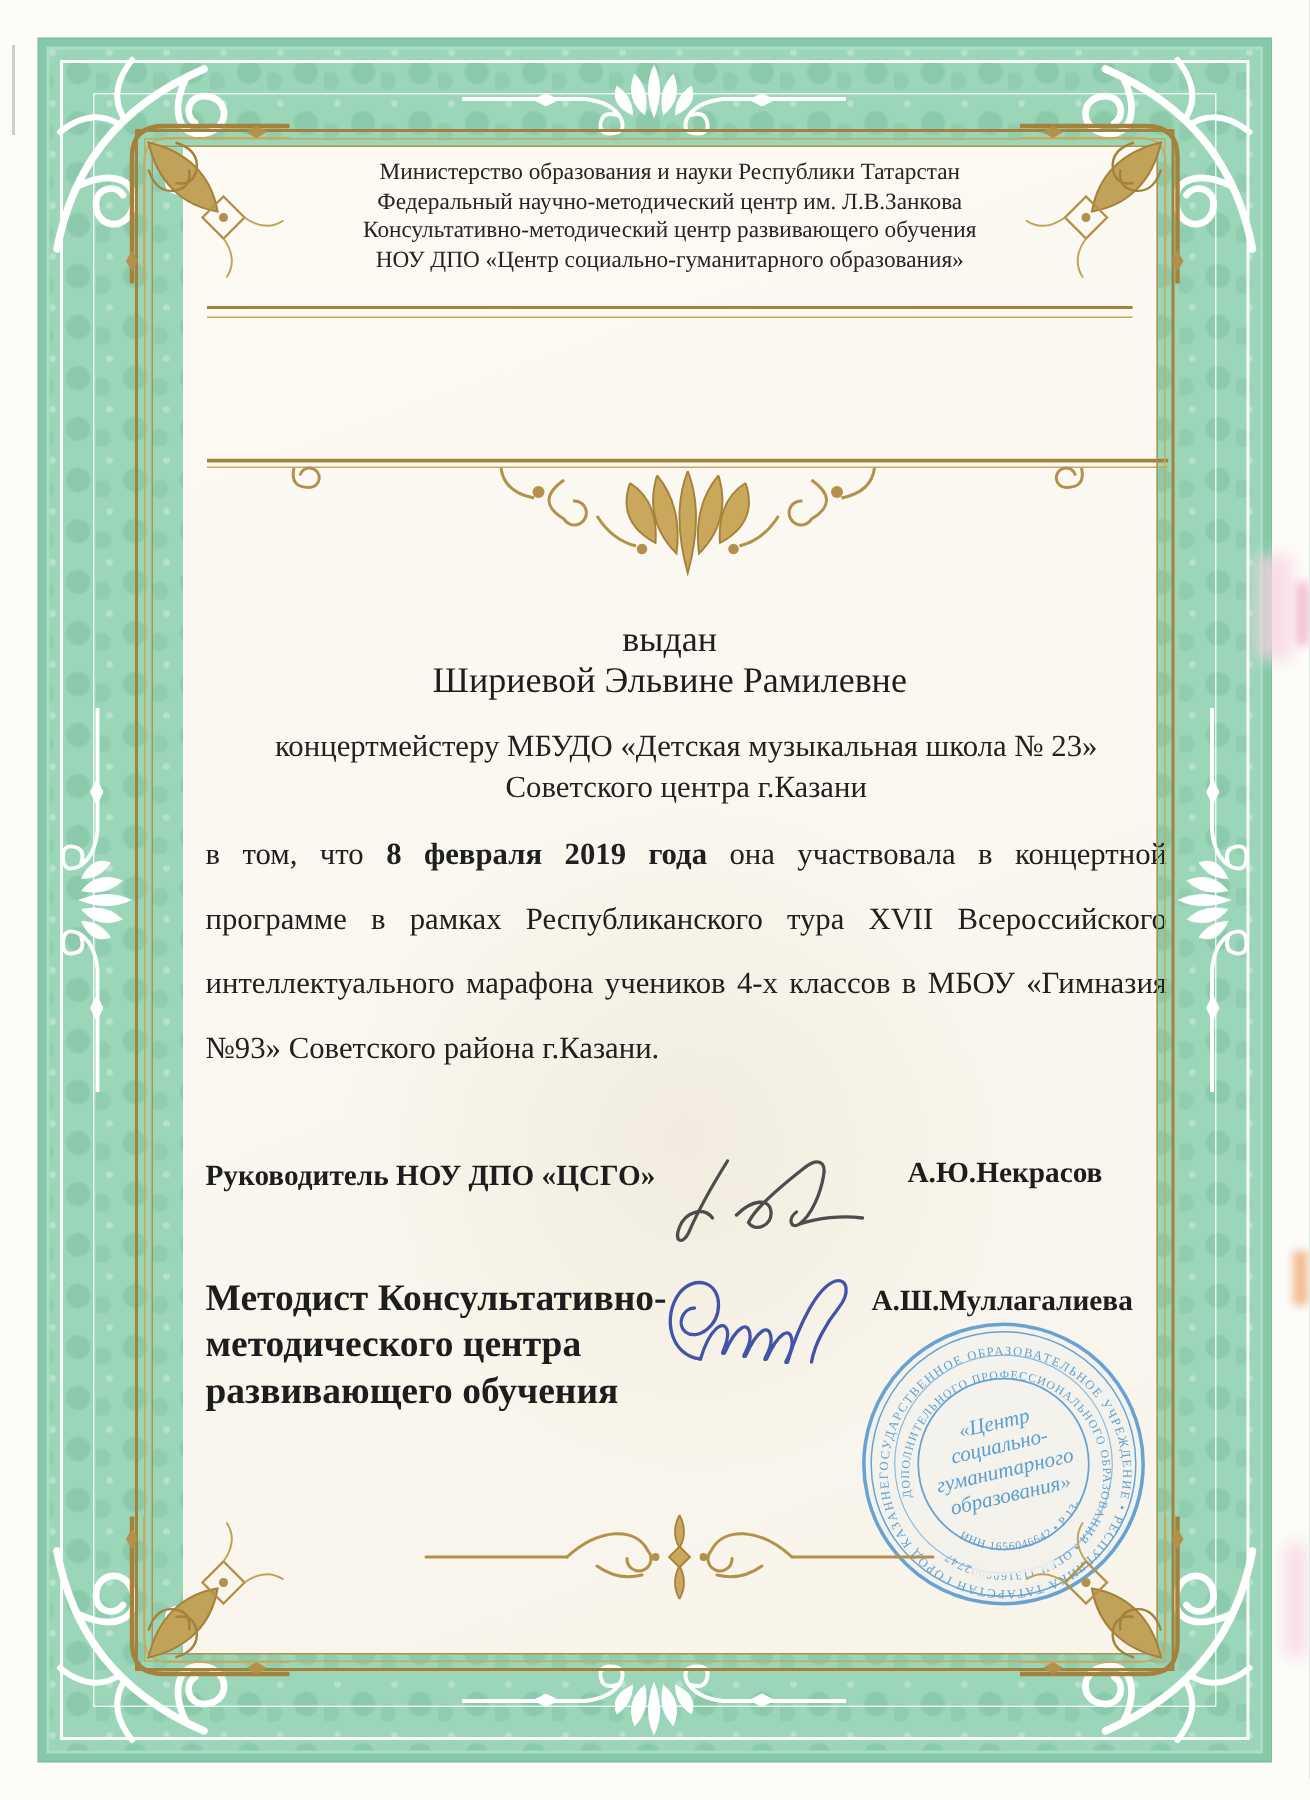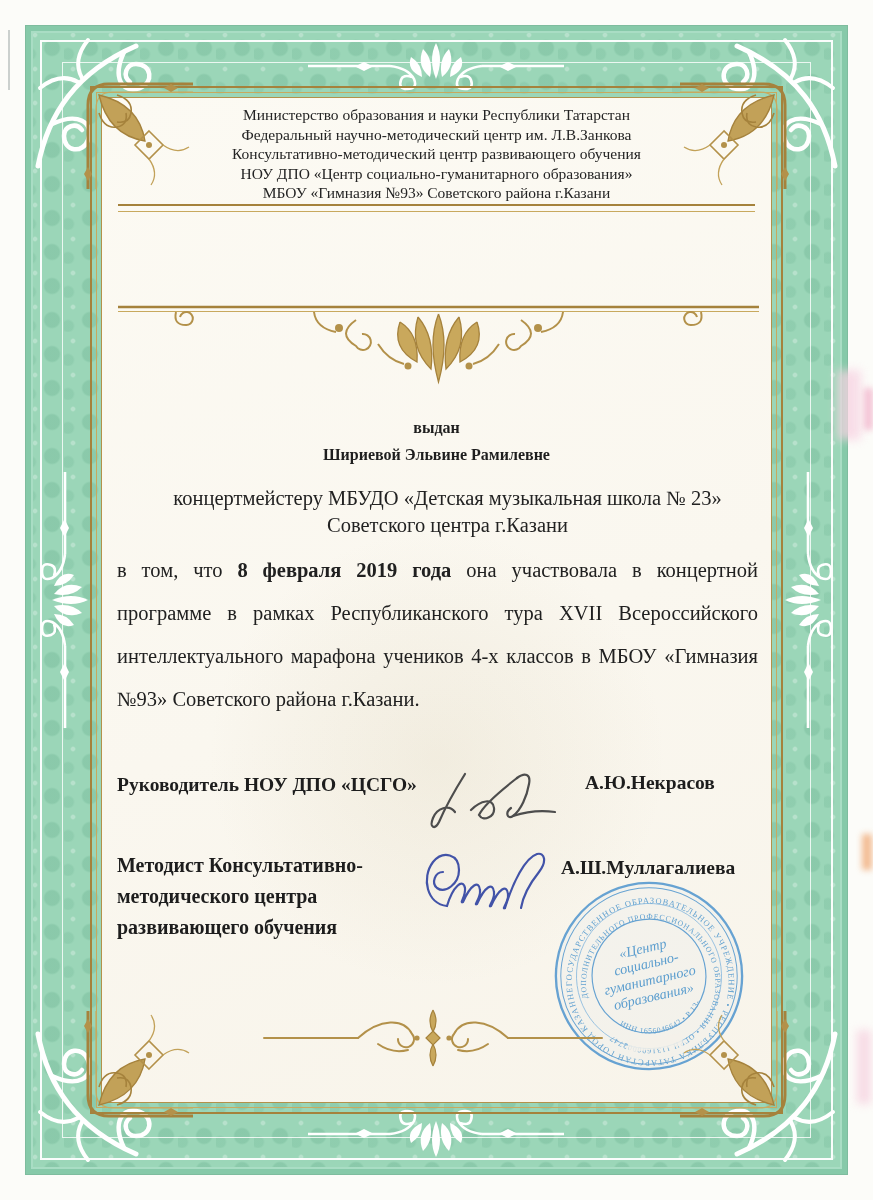--- a/index.html
+++ b/index.html
@@ -40,20 +40,21 @@
   .gold-corner{position:absolute;width:112px;height:112px;}
   .gc-tl{left:-7px;top:-7px;}
   .gc-tr{right:-7px;top:-7px;transform:scaleX(-1);}
   .gc-bl{left:-7px;bottom:-7px;transform:scaleY(-1);}
   .gc-br{right:-7px;bottom:-7px;transform:scale(-1,-1);}
 
   
   .paper{
     position:absolute;inset:98px 102px;
     background:linear-gradient(160deg,#fcfaf3 0%, #faf7ef 55%, #f8f4ea 100%);
+    margin-left:20px;
   }
   .watermark{
     position:absolute;left:105px;top:430px;width:460px;height:460px;border-radius:50%;
     background:radial-gradient(circle, rgba(208,196,162,.20) 0%, rgba(208,196,162,.08) 45%, rgba(208,196,162,0) 70%);
   }
 
   
   .hdr{position:absolute;top:7px;left:0;right:0;text-align:center;
        font-size:15.5px;line-height:19.6px;color:#242424;}
   .rule-top{position:absolute;top:106px;left:16px;right:16px;height:5px;
@@ -61,34 +62,34 @@
   .title{
     position:absolute;top:113px;left:0;right:0;text-align:center;
     font-size:78px;line-height:84px;font-weight:400;letter-spacing:5px;
     background:linear-gradient(105deg,#8f7340 5%,#d2b365 35%,#8a6d38 68%,#c0a055 92%);
     -webkit-background-clip:text;background-clip:text;color:transparent;
     -webkit-text-stroke:.6px rgba(110,86,42,.55);
   }
   .swag{position:absolute;top:206px;left:16px;width:641px;height:92px;}
 
   .issued{position:absolute;top:316px;left:0;right:0;text-align:center;
-          font-weight:bold;font-size:16px;line-height:27px;color:#1e1e1e;}
+          font-weight:normal;font-size:24px;line-height:27px;color:#1e1e1e;}
   .role{position:absolute;top:387px;left:0;right:0;text-align:center;
         font-size:20.5px;line-height:27px;color:#222;padding-left:22px;}
 
   .body-par{position:absolute;top:451px;left:15px;width:641px;
             font-size:20.5px;color:#202020;}
   .bline{line-height:43px;text-align:justify;text-align-last:justify;}
   .bline.last{text-align-last:left;}
   .bdate{font-weight:bold;}
 
   .sigrow1{position:absolute;top:672px;left:15px;right:15px;height:76px;}
   .sigrow2{position:absolute;top:752px;left:15px;right:15px;height:110px;}
   .sig-title{font-weight:bold;font-size:19.5px;line-height:30px;color:#1d1d1d;}
-  .sig2-title{font-weight:bold;font-size:20px;line-height:31px;color:#1d1d1d;}
+  .sig2-title{font-weight:bold;font-size:25px;line-height:31px;color:#1d1d1d;}
   .sig-name{position:absolute;font-weight:bold;font-size:19.5px;color:#1d1d1d;}
   .sn1{left:468px;top:2px;}
   .sn2{left:444px;top:7px;}
   .autograph1{position:absolute;left:308px;top:-10px;width:135px;height:78px;}
   .autograph2{position:absolute;left:296px;top:-8px;width:150px;height:86px;}
 
   .stamp{position:absolute;left:449px;top:780px;width:196px;height:196px;
          transform:rotate(-13deg);opacity:.92;}
   .flourish-bottom{position:absolute;left:158px;top:908px;width:346px;height:64px;}
 
@@ -177,21 +178,20 @@
     </svg>
 
   <div class="paper">
     <div class="watermark"></div>
 
     <div class="hdr">
       <div>Министерство образования и науки Республики Татарстан</div>
       <div>Федеральный научно-методический центр им. Л.В.Занкова</div>
       <div>Консультативно-методический центр развивающего обучения</div>
       <div>НОУ ДПО «Центр социально-гуманитарного образования»</div>
-      <div>МБОУ «Гимназия №93» Советского района г.Казани</div>
     </div>
 
     <div class="rule-top"></div>
 
     <svg class="swag" viewBox="0 0 641 92">
       <line x1="0" y1="3" x2="641" y2="3" stroke="#a5823c" stroke-width="2.5"></line>
       <line x1="0" y1="7.5" x2="641" y2="7.5" stroke="#c8a95e" stroke-width="1"></line>
       <g fill="none" stroke="#b3914a" stroke-width="2">
         <path d="M58 8 q -3 13 10 13 a 6.5 6.5 0 1 0 -6 -8"></path>
         <path d="M583 8 q 3 13 -10 13 a 6.5 6.5 0 1 1 6 -8"></path>

